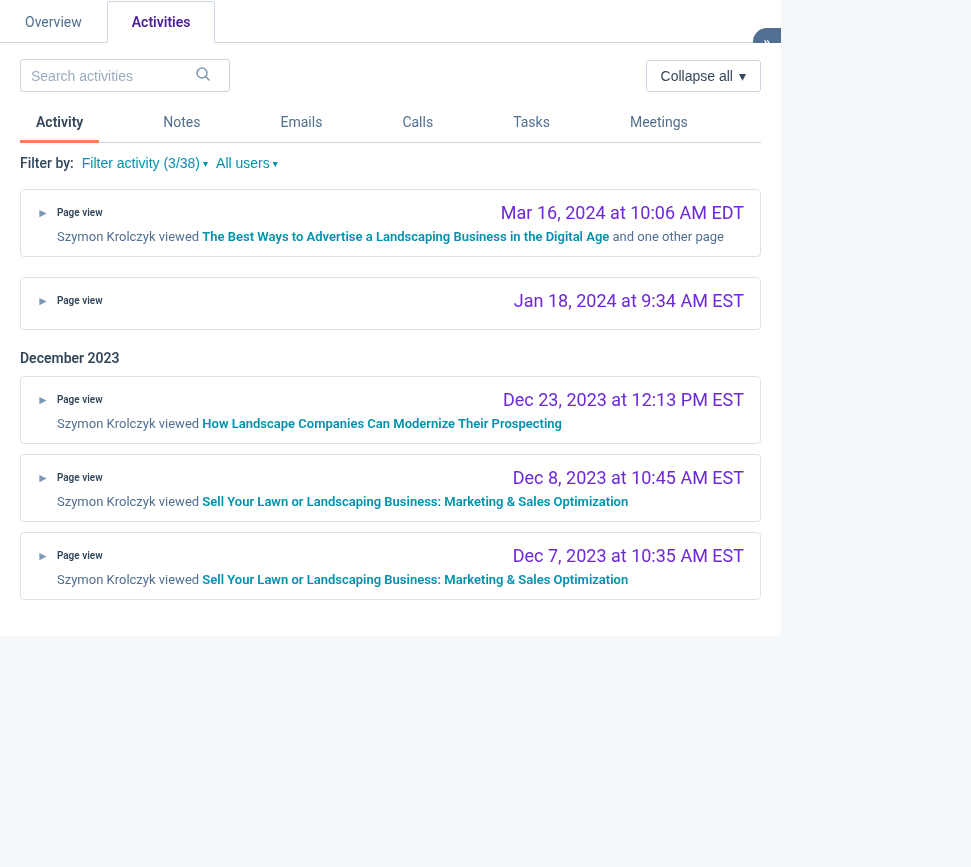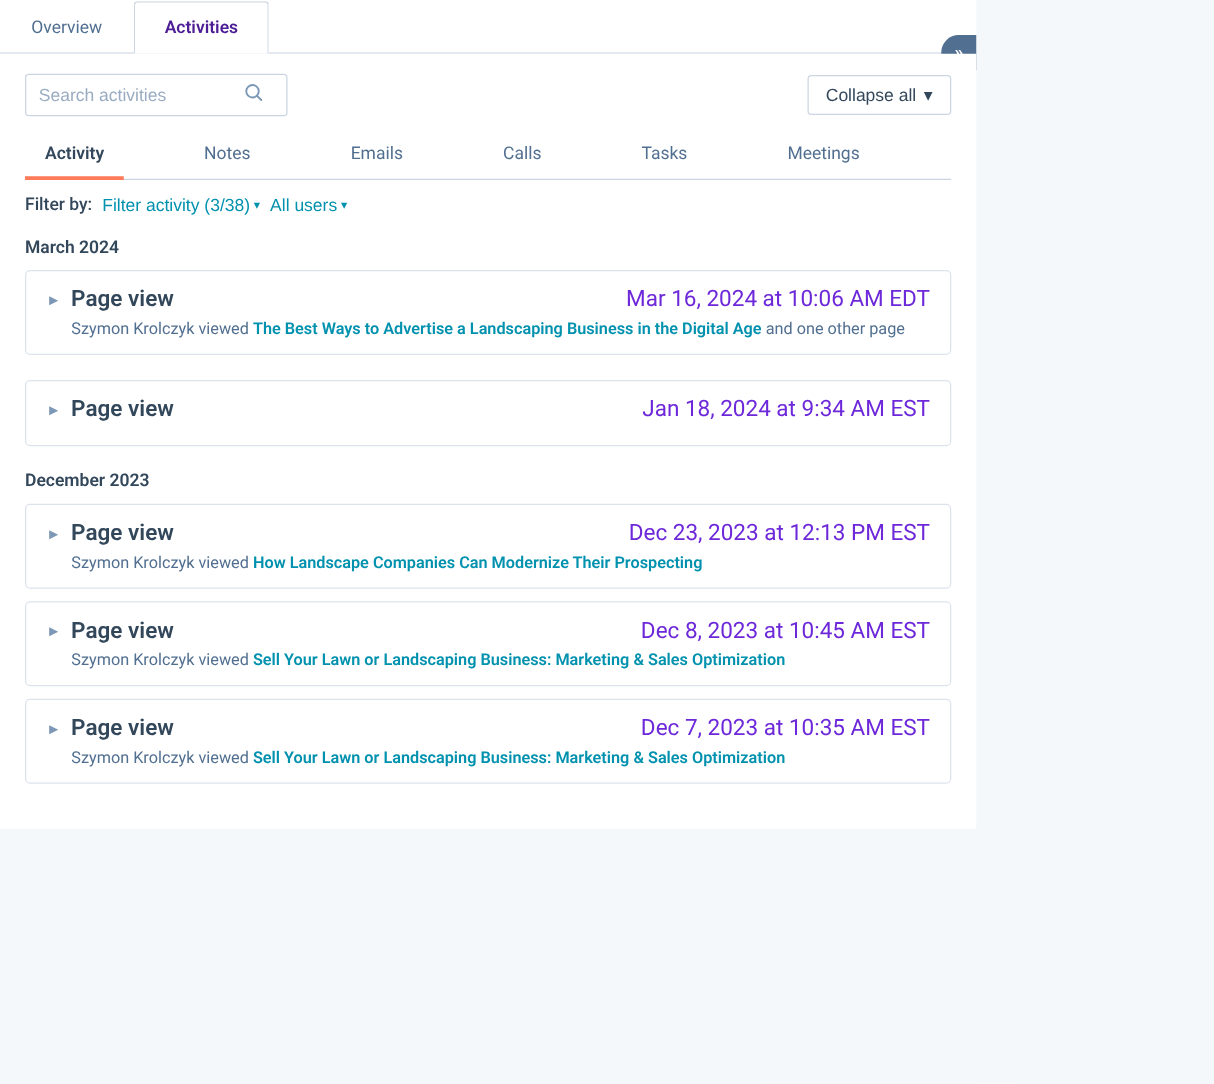--- a/index.html
+++ b/index.html
@@ -182,21 +182,21 @@
       display: flex;
       align-items: center;
       gap: 8px;
     }
     .chevron-right {
       color: #7c98b6;
       font-size: 12px;
       cursor: pointer;
     }
     .card-title {
-      font-size: 18px;
+      font-size: 10px;
       font-weight: 600;
       color: #33475b;
     }
     .card-timestamp {
       font-size: 18px;
       color: #6d28d9;
     }
     .card-body {
       font-size: 13px;
       color: #516f90;
@@ -264,21 +264,20 @@
         <span>Filter activity (3/38)</span>
         <span class="chevron">▾</span>
       </button>
       <button class="filter-btn">
         <span>All users</span>
         <span class="chevron">▾</span>
       </button>
     </div>
 
     <div class="section-group">
-      <div class="section-header">March 2024</div>
       <div class="activity-card">
         <div class="card-header">
           <div class="card-title-row">
             <span class="chevron-right">►</span>
             <span class="card-title">Page view</span>
           </div>
           <span class="card-timestamp">Mar 16, 2024 at 10:06 AM EDT</span>
         </div>
         <div class="card-body">
           <span>Szymon Krolczyk viewed </span><a class="card-link" href="#">The Best Ways to Advertise a Landscaping Business in the Digital Age</a><span> and one other page</span>

